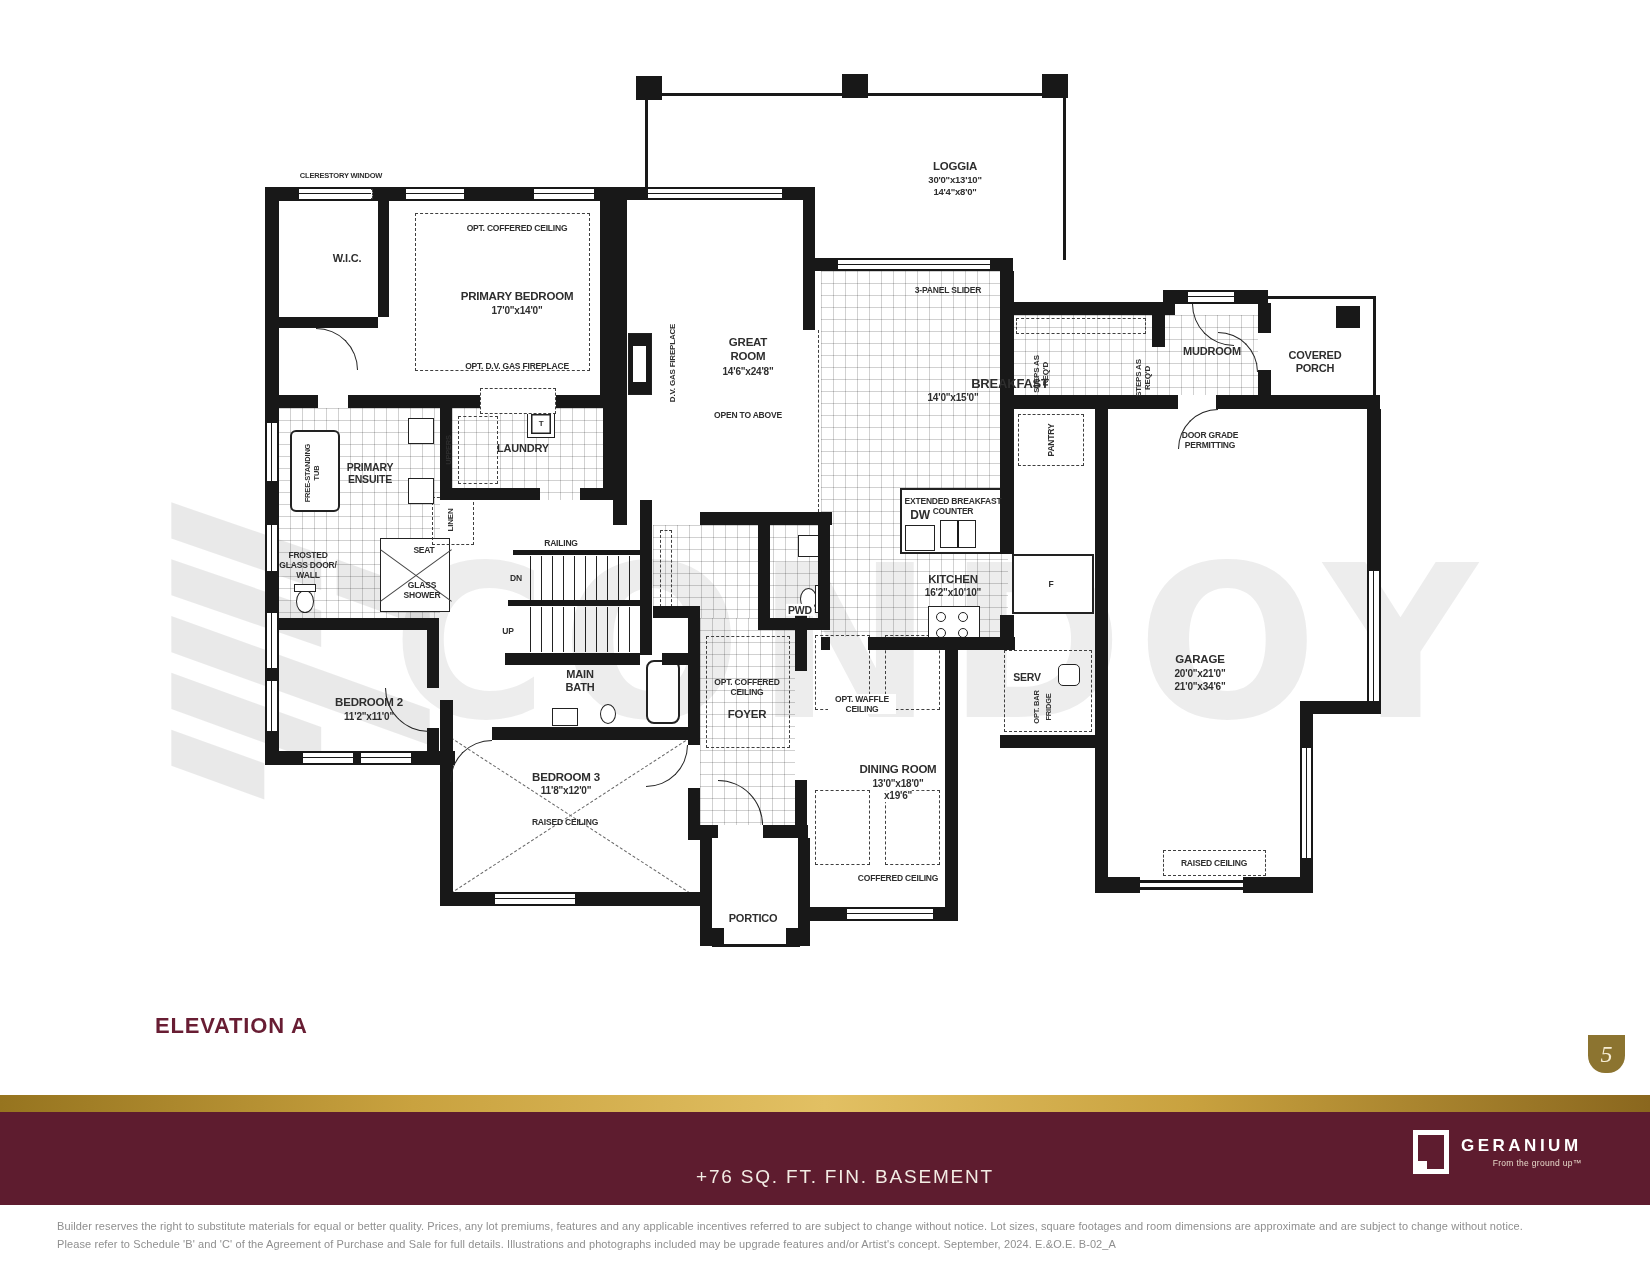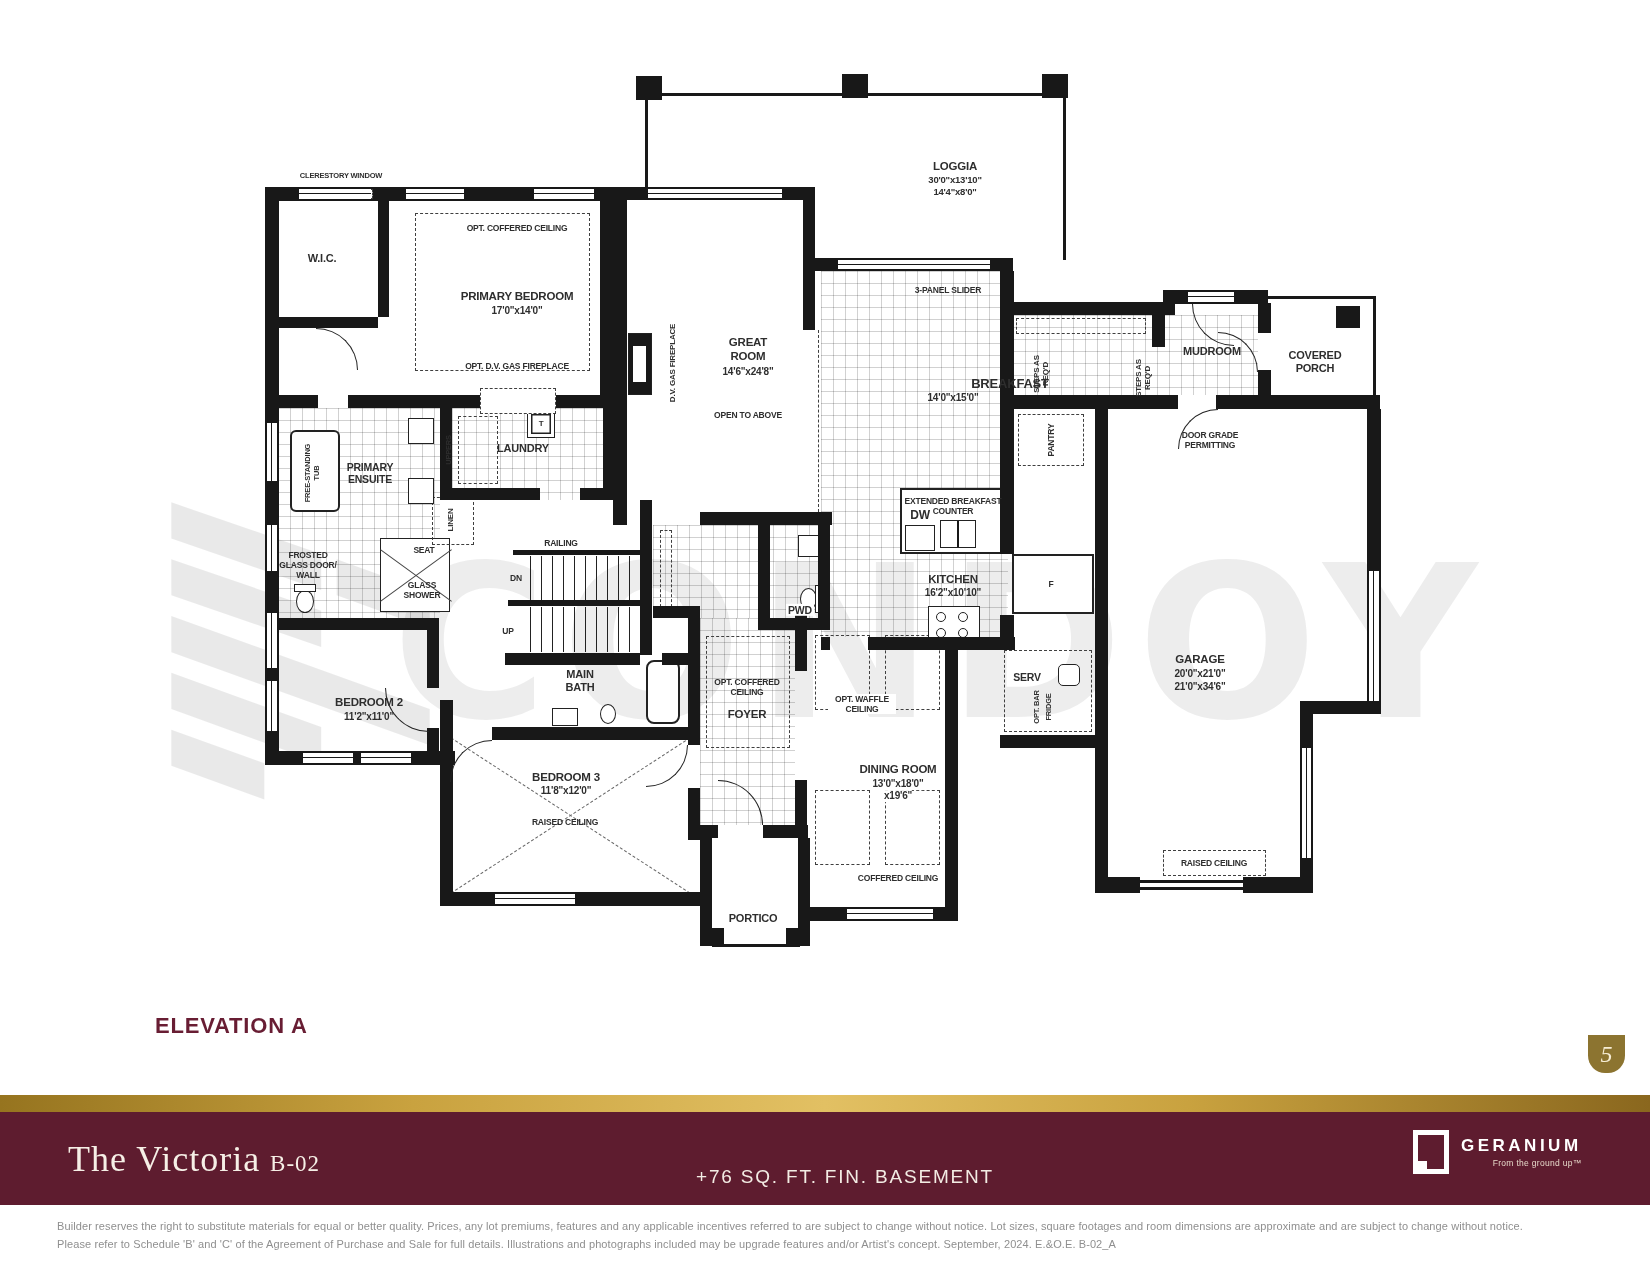--- a/index.html
+++ b/index.html
@@ -226,21 +226,21 @@
   <div class="arc" style="left:316px;top:328px;width:42px;height:42px;border-top:1.3px solid #222;border-right:1.3px solid #222;border-top-right-radius:100%"></div>
   <div class="arc" style="left:385px;top:688px;width:44px;height:44px;border-bottom:1.3px solid #222;border-left:1.3px solid #222;border-bottom-left-radius:100%"></div>
   <div class="arc" style="left:450px;top:740px;width:42px;height:42px;border-top:1.3px solid #222;border-left:1.3px solid #222;border-top-left-radius:100%"></div>
   <div class="arc" style="left:646px;top:745px;width:42px;height:42px;border-bottom:1.3px solid #222;border-right:1.3px solid #222;border-bottom-right-radius:100%"></div>
   <div class="arc" style="left:718px;top:780px;width:45px;height:45px;border-top:1.3px solid #222;border-right:1.3px solid #222;border-top-right-radius:100%"></div>
   <div class="arc" style="left:1192px;top:304px;width:42px;height:42px;border-bottom:1.3px solid #222;border-left:1.3px solid #222;border-bottom-left-radius:100%"></div>
   <div class="arc" style="left:1218px;top:332px;width:40px;height:40px;border-top:1.3px solid #222;border-right:1.3px solid #222;border-top-right-radius:100%"></div>
   <div class="arc" style="left:1178px;top:409px;width:40px;height:40px;border-top:1.3px solid #222;border-left:1.3px solid #222;border-top-left-radius:100%"></div>
 
   <div class="lbl" style="left:341px;top:176px;font-size:7.5px">CLERESTORY WINDOW</div>
-  <div class="lbl" style="left:322px;top:258px;font-size:11px">W.I.C.</div>
+  <div class="lbl" style="left:347px;top:258px;font-size:11px">W.I.C.</div>
   <div class="lbl" style="left:517px;top:228px;font-size:8.5px">OPT. COFFERED CEILING</div>
   <div class="lbl" style="left:517px;top:297px;font-size:11.5px">PRIMARY BEDROOM</div>
   <div class="lbl" style="left:517px;top:311px;font-size:10px">17'0"x14'0"</div>
   <div class="lbl" style="left:517px;top:366px;font-size:8.5px">OPT. D.V. GAS FIREPLACE</div>
   <div class="lbl" style="left:955px;top:167px;font-size:11.5px">LOGGIA</div>
   <div class="lbl" style="left:955px;top:180px;font-size:9.5px">30'0"x13'10"</div>
   <div class="lbl" style="left:955px;top:192px;font-size:9.5px">14'4"x8'0"</div>
   <div class="lbl" style="left:948px;top:290px;font-size:8.5px">3-PANEL SLIDER</div>
   <div class="lbl wrap" style="left:748px;top:350px;width:72px;font-size:11.5px">GREAT ROOM</div>
   <div class="lbl" style="left:748px;top:372px;font-size:10px">14'6"x24'8"</div>
@@ -292,24 +292,20 @@
   <div class="lbl" style="left:1200px;top:660px;font-size:11.5px">GARAGE</div>
   <div class="lbl" style="left:1200px;top:674px;font-size:10px">20'0"x21'0"</div>
   <div class="lbl" style="left:1200px;top:687px;font-size:10px">21'0"x34'6"</div>
   <div class="lbl" style="left:1214px;top:863px;font-size:8.5px">RAISED CEILING</div>
 
   <div class="title2">ELEVATION A</div>
   <div id="badge">5</div>
 
   <div id="goldbar"></div>
   <div id="maroonbar"></div>
-  <div id="victoria">
-    <span class="name">The Victoria</span>
-    <span class="code">B-02</span>
-  </div>
   <div class="frow" style="top:1166px">
     <span>+76 SQ. FT. FIN. BASEMENT</span>
   </div>
   <div id="brand">
     <div id="gglyph">
         <i></i>
       </div>
     <div>
       <div class="bn">GERANIUM</div>
       <div class="tg">From the ground up™</div>

